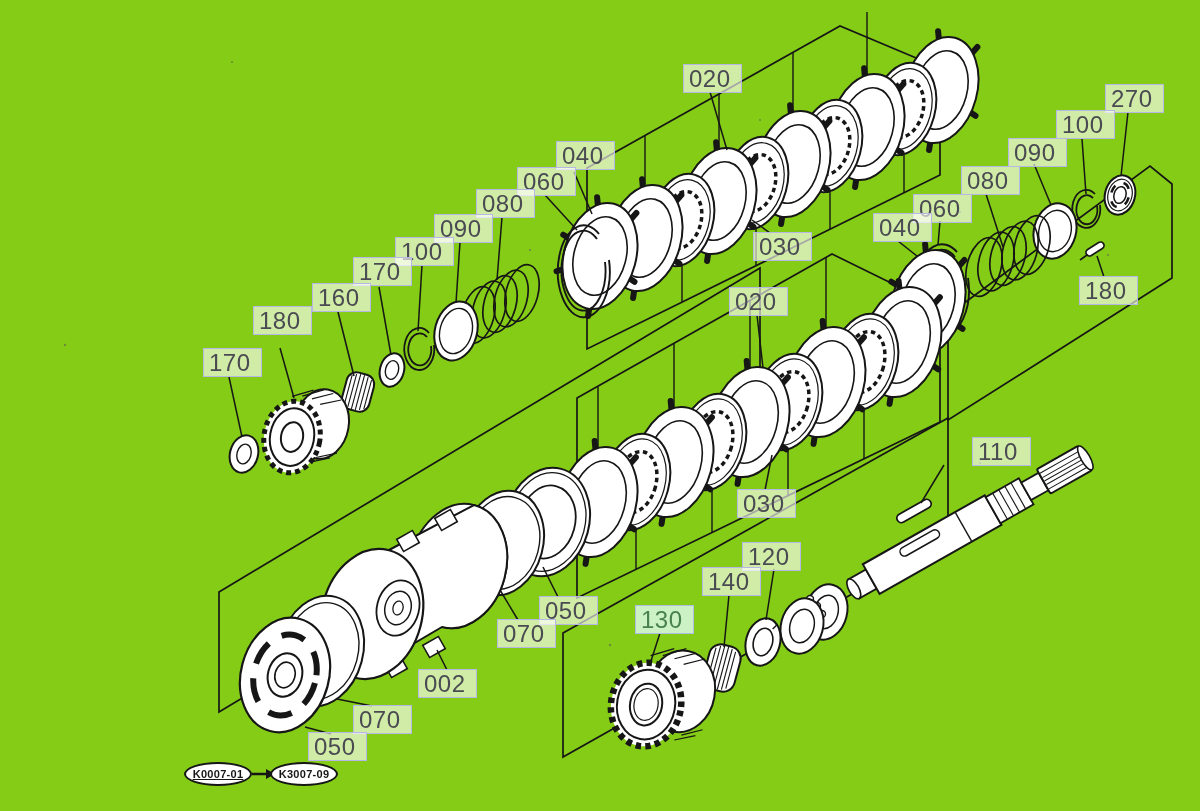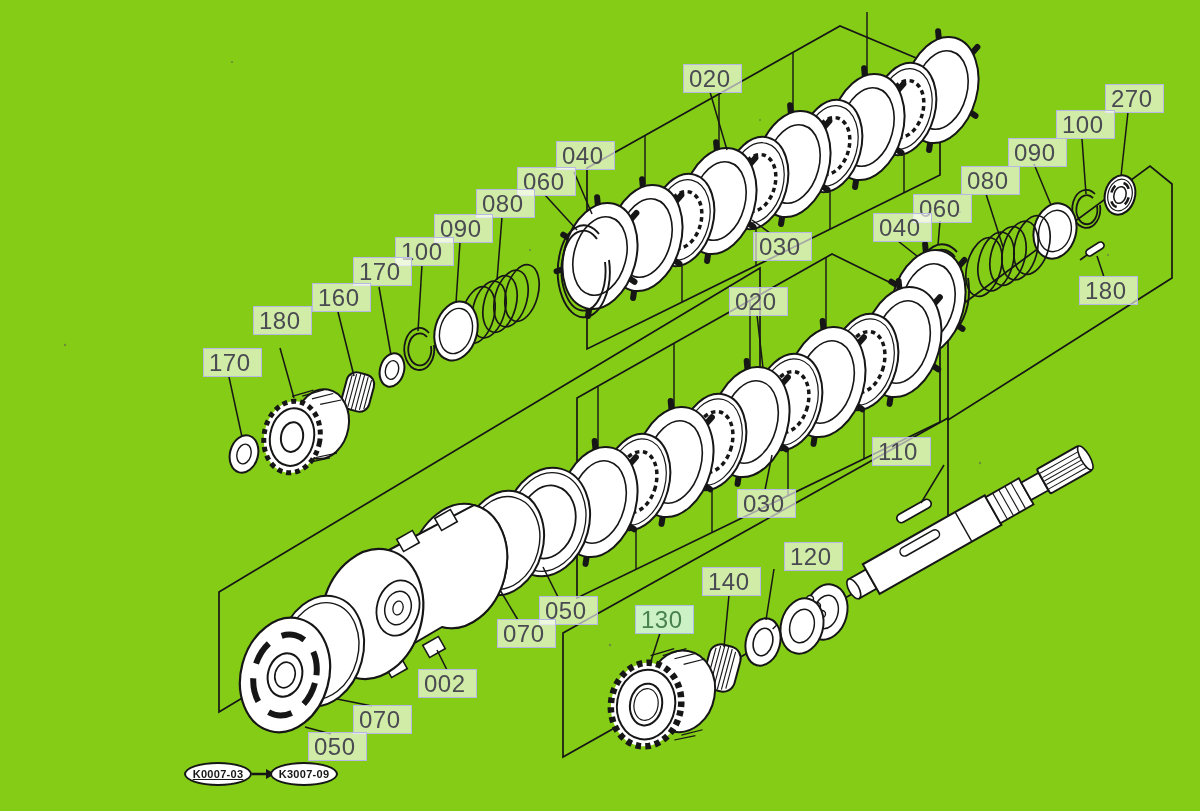--- a/index.html
+++ b/index.html
@@ -373,26 +373,26 @@
 <div class="lbl" style="left:753px;top:232px">030</div>
 <div class="lbl" style="left:1105px;top:84px">270</div>
 <div class="lbl" style="left:1056px;top:110px">100</div>
 <div class="lbl" style="left:1008px;top:138px">090</div>
 <div class="lbl" style="left:961px;top:166px">080</div>
 <div class="lbl" style="left:913px;top:194px">060</div>
 <div class="lbl" style="left:873px;top:213px">040</div>
 <div class="lbl" style="left:1079px;top:276px">180</div>
 <div class="lbl" style="left:729px;top:287px">020</div>
 <div class="lbl" style="left:737px;top:489px">030</div>
-<div class="lbl" style="left:872px;top:437px">110</div>
-<div class="lbl" style="left:784px;top:542px">120</div>
+<div class="lbl" style="left:972px;top:437px">110</div>
+<div class="lbl" style="left:742px;top:542px">120</div>
 <div class="lbl" style="left:702px;top:567px">140</div>
 <div class="lbl hl" style="left:635px;top:605px">130</div>
 <div class="lbl" style="left:539px;top:596px">050</div>
 <div class="lbl" style="left:497px;top:619px">070</div>
 <div class="lbl" style="left:418px;top:669px">002</div>
 <div class="lbl" style="left:353px;top:705px">070</div>
 <div class="lbl" style="left:308px;top:732px">050</div>
 
-<div class="stamp u" style="left:184px;top:762px">K0007-03</div>
+<div class="stamp u" style="left:184px;top:762px">K0007-01</div>
 <div class="stamp" style="left:270px;top:762px">K3007-09</div>
 
 </div>
 
 </body></html>

